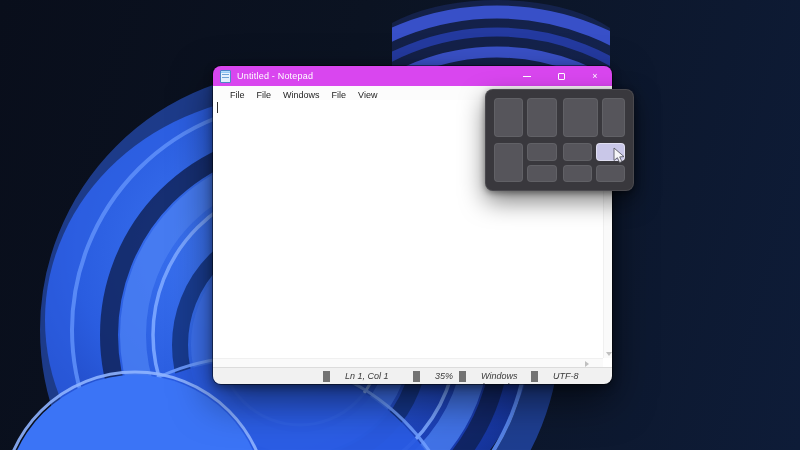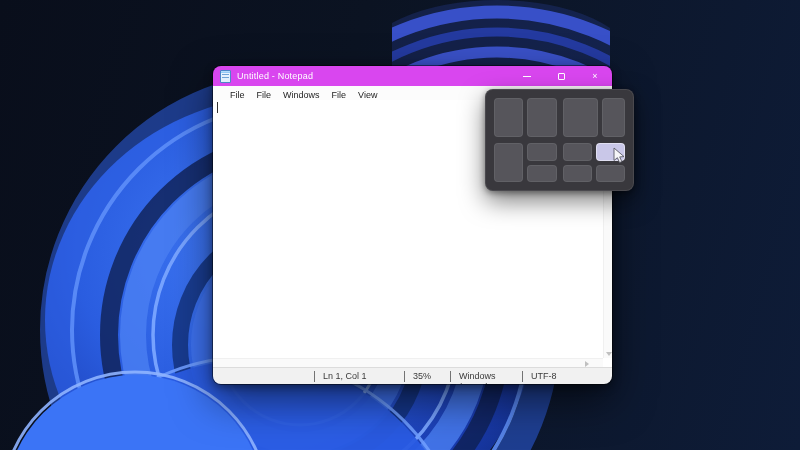--- a/index.html
+++ b/index.html
@@ -61,22 +61,22 @@
   .hscroll-arrow {
     position:absolute; right:14px; top:2px;
     width:0; height:0; border-top:3px solid transparent; border-bottom:3px solid transparent;
     border-left:4px solid #9a9a9a; opacity:.6;
   }
   .statusbar {
     height:17px; background:#f1f1f1; border-top:1px solid #dcdcdc;
     display:flex; align-items:center; font-size:9px; color:#3a3a3a; flex:0 0 auto;
   }
   .status-spacer { flex:1 1 auto; }
-  .status-cell { border-left:1px solid #737373; height:11px; line-height:11px; padding-left:8px; }
-  .cell-ln { width:90px; } .cell-zoom { width:46px; } .cell-eol { width:72px; } .cell-enc { width:90px; }
+  .status-cell { border-left:7px solid #737373; height:11px; line-height:11px; padding-left:15px;font-style:italic; }
+  .cell-ln { width:90px; } .cell-zoom { width:46px; } .cell-eol { width:72px; } .cell-enc { width:81px; }
   
   .snap-flyout {
     position:absolute; left:485px; top:89px; width:149px; height:102px;
     background:#39383d; border:1px solid rgba(255,255,255,.09); border-radius:8px;
     z-index:3; padding:8px; display:grid;
     grid-template-columns:1fr 1fr; grid-template-rows:1fr 1fr; gap:6px;
     box-shadow:0 10px 24px rgba(0,0,0,.5), 0 2px 6px rgba(0,0,0,.4);
   }
   .snap-option { display:flex; gap:4px; }
   .snap-cell {

